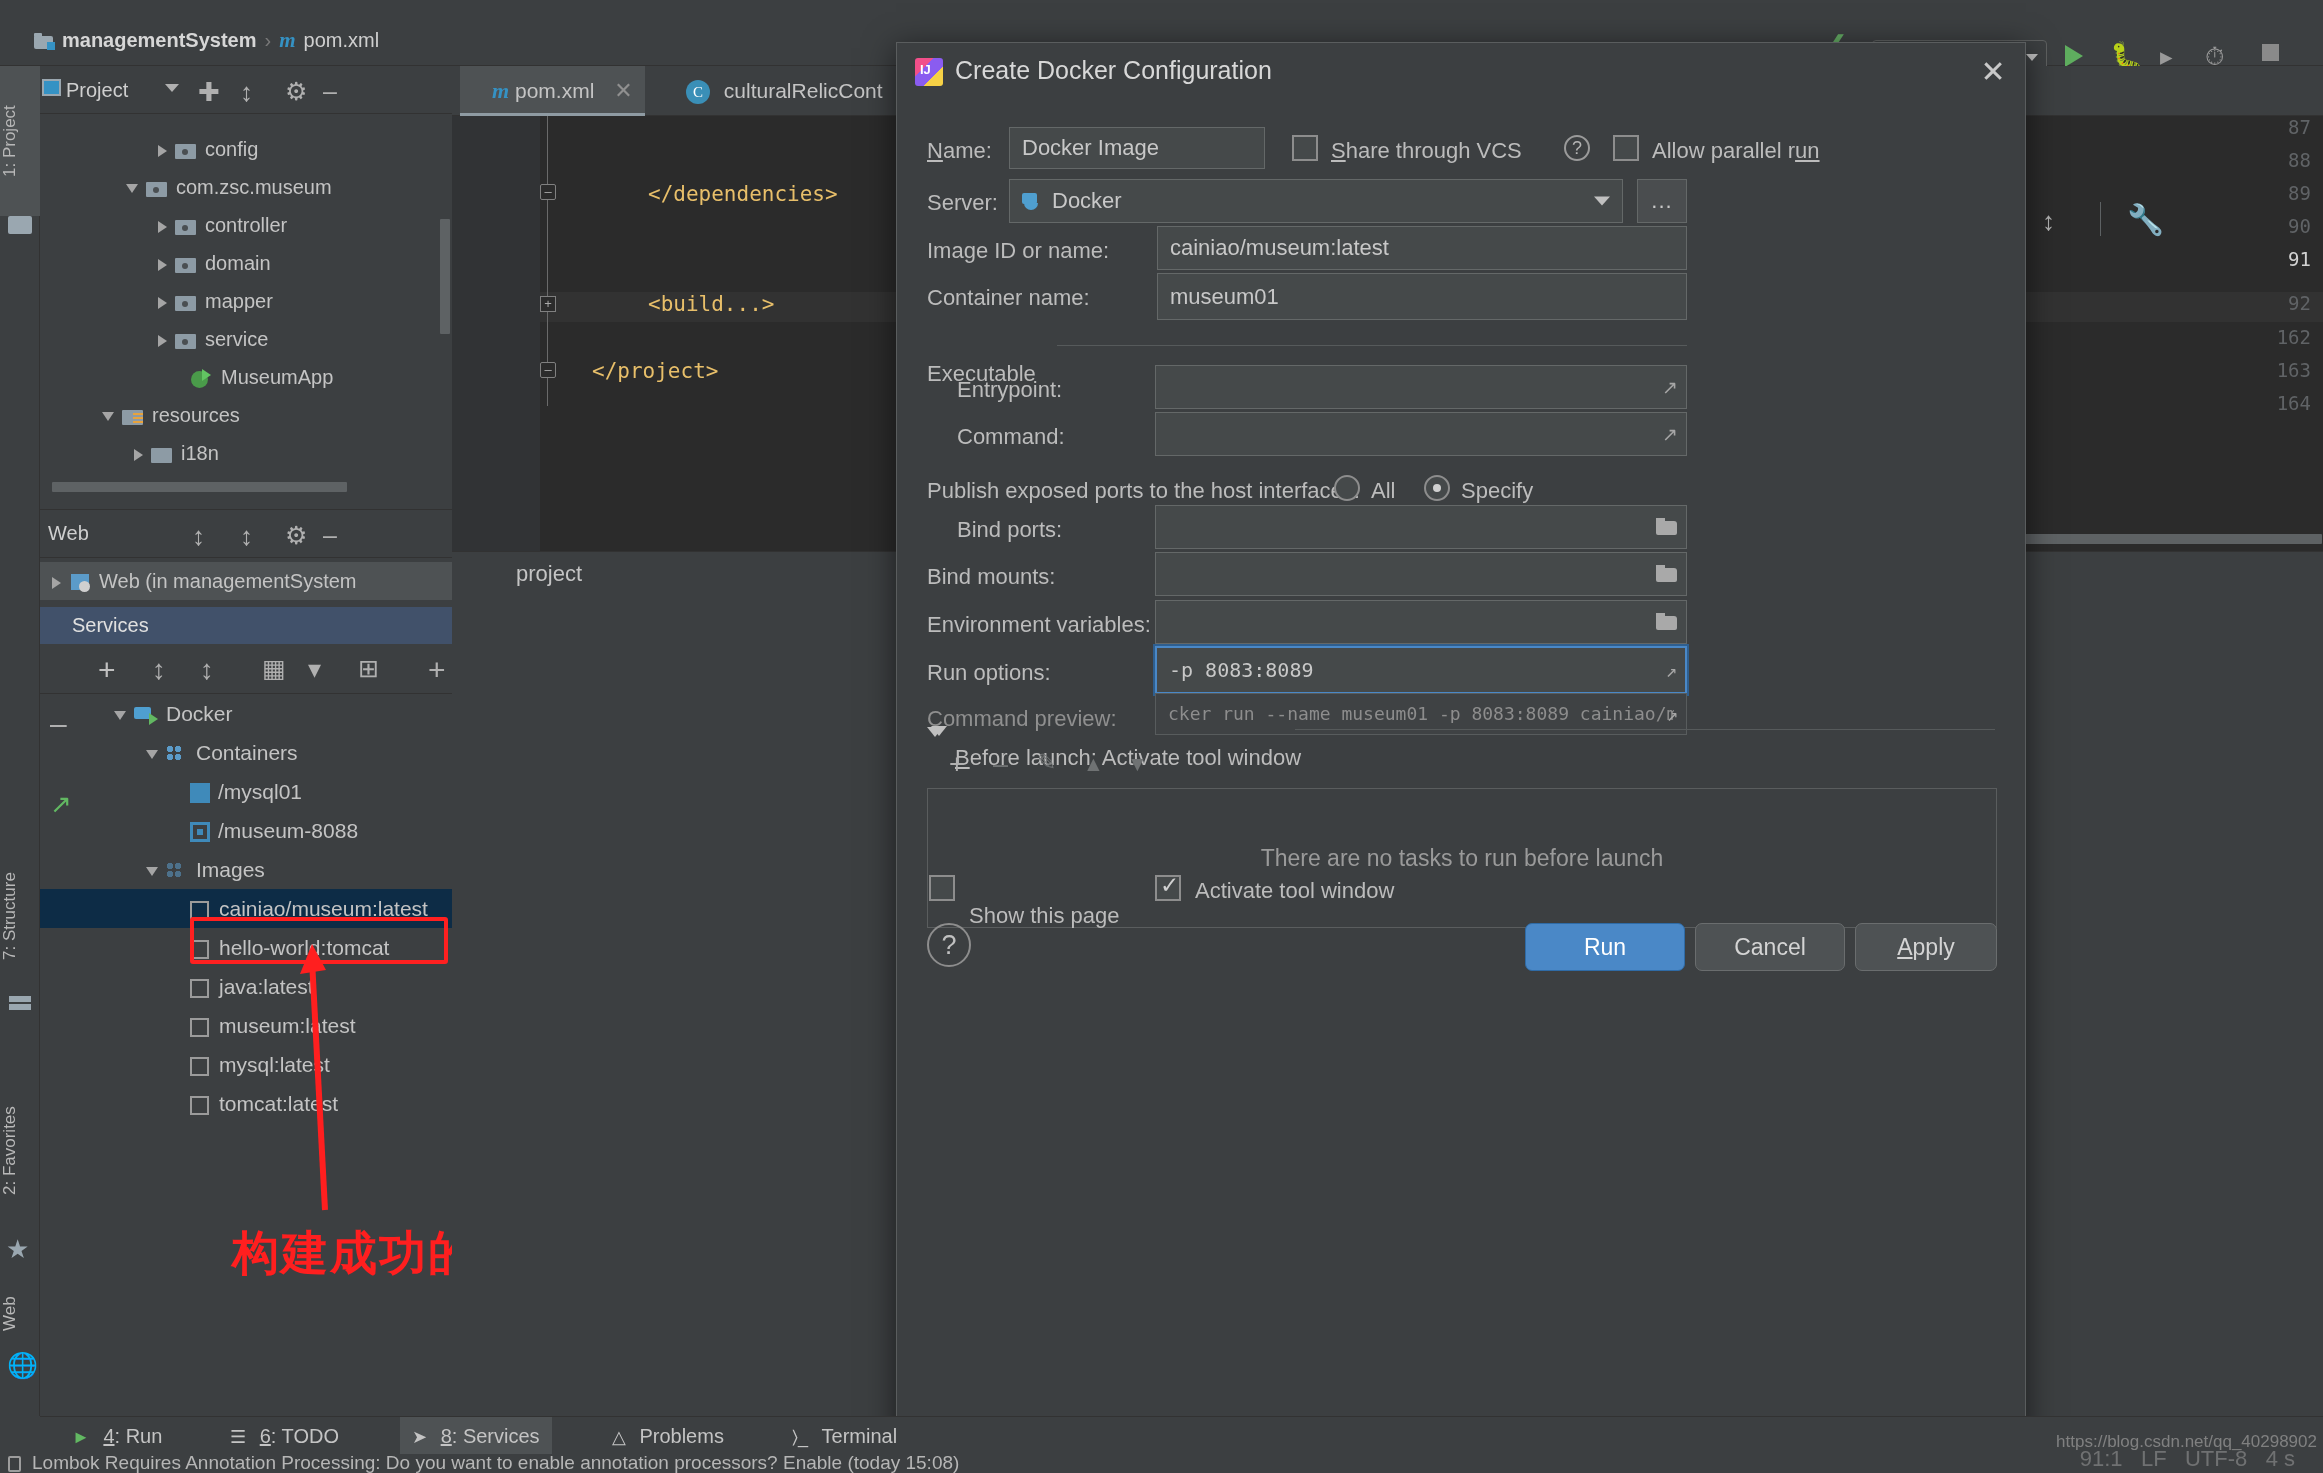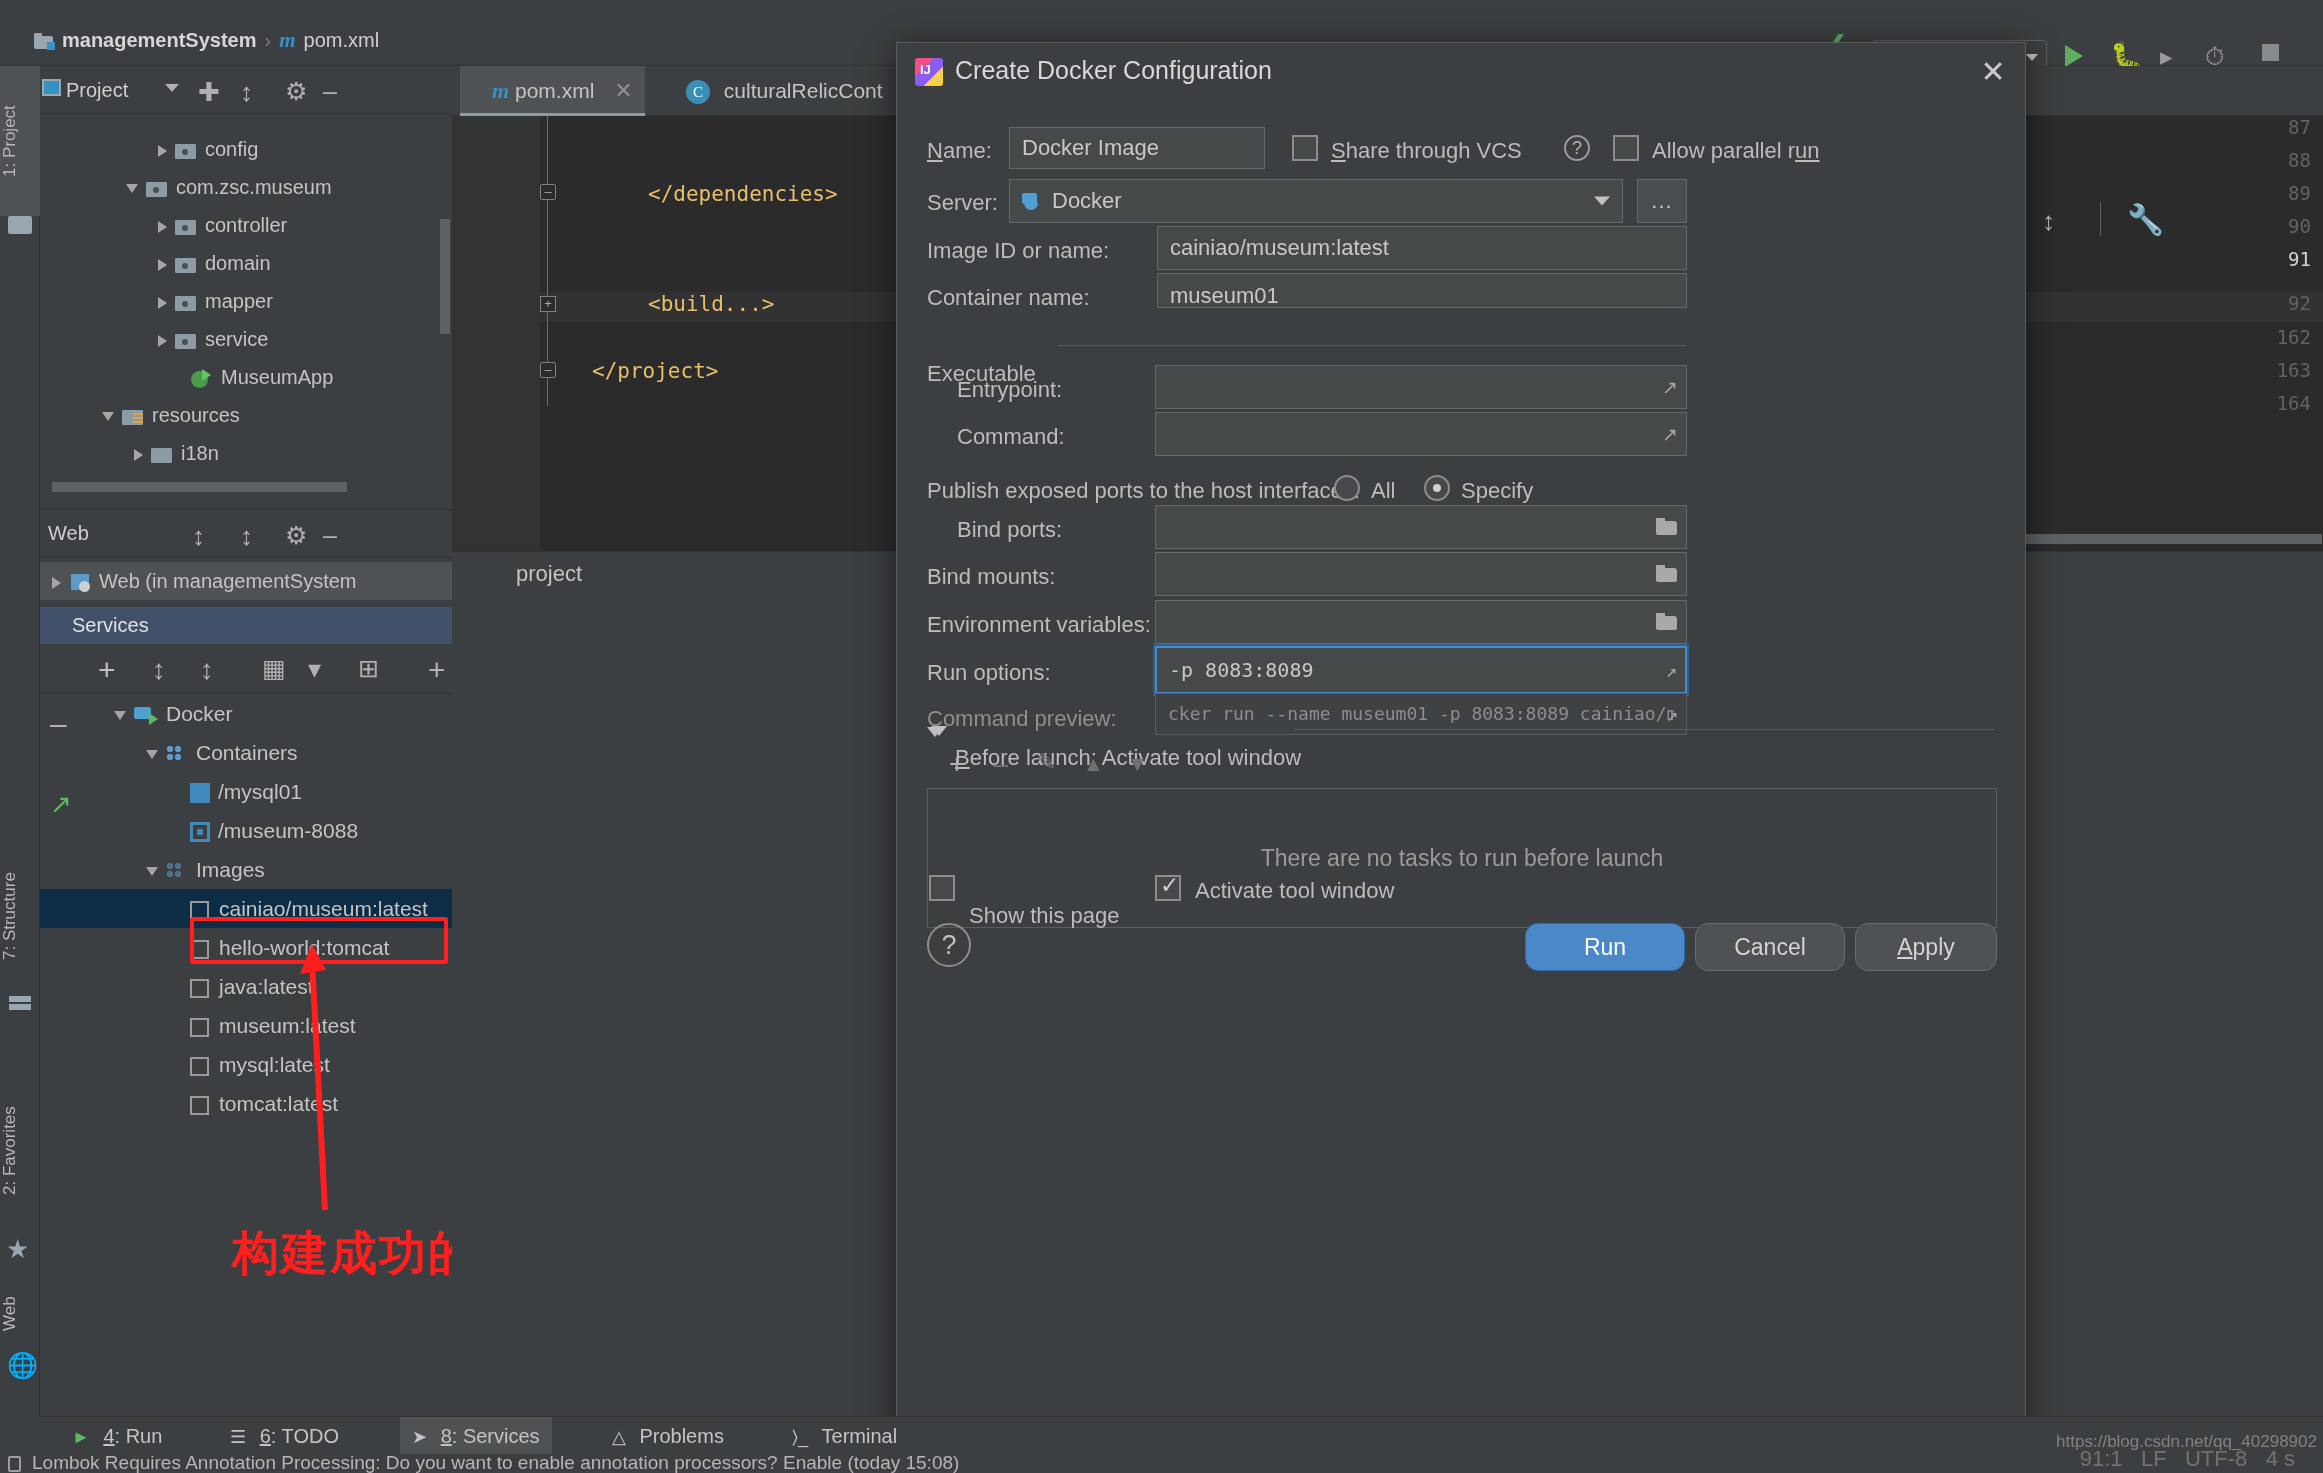--- a/index.html
+++ b/index.html
@@ -198,21 +198,21 @@
   .sect { position:absolute; font-size:22px; color:#bcbcbc; white-space:nowrap;margin-top:28px;}
   .sectline { position:absolute; height:1px; background:#565a5b; }
 
   .bl-tri { position:absolute; width:0;height:0;border-left:8px solid transparent;border-right:8px solid transparent;border-top:10px solid #c0c0c0;}
   .tasklist { position:absolute; border:1px solid #5a5d5e; background:#3c3f41; display:flex; align-items:center; justify-content:center;
               font-size:23px; color:#9a9a9a; }
   .mini-ic { position:absolute; color:#b0b0b0; font-size:27px; }
   .mini-ic.dim { color:#6f7273; }
 
   .dbtn { position:absolute; height:48px; border:1px solid #6a6d6e; background:#4e5254; color:#d4d4d4;
-          font-size:23px; display:flex; align-items:center; justify-content:center; border-radius:13px; cursor:pointer;}
+          font-size:23px; display:flex; align-items:center; justify-content:center; border-radius:7px; cursor:pointer;}
   .dbtn.primary { background:#4a88c7; border:1px solid #2f6ba6; color:#ffffff; }
   .dbtn u { text-decoration:underline; }
   .helpbtn { position:absolute; width:44px; height:44px; border-radius:50%; border:2px solid #8d8d8d;
              color:#c0c0c0; font-size:27px; display:flex; align-items:center; justify-content:center;}
 </style>
 </head>
 <body>
 
 <div id="root">
 
@@ -473,21 +473,21 @@
       <span class="caret"></span>
     </div>
     <div class="ellipsis-btn" style="left:740px; top:136px; width:50px; height:44px;">...</div>
 
     <span class="flabel" style="left:30px; top:195px;">Image ID or name:</span>
     <div class="finput" style="left:260px; top:183px; width:530px; height:44px;">
       <span>cainiao/museum:latest</span>
     </div>
 
     <span class="flabel" style="left:30px; top:242px;">Container name:</span>
-    <div class="finput" style="left:260px; top:230px; width:530px; height:35px;align-items:flex-end;">
+    <div class="finput" style="left:260px; top:230px; width:530px; height:47px;">
       <span>museum01</span>
     </div>
 
     <span class="sect" style="left:30px; top:290px;">Executable</span>
     <div class="sectline" style="left:160px; top:302px; width:630px;"></div>
 
     <span class="flabel" style="left:60px; top:334px;">Entrypoint:</span>
     <div class="finput empty" style="left:258px; top:322px; width:532px; height:44px;">
       <span></span>
       <span class="expand-ic">↗</span>

